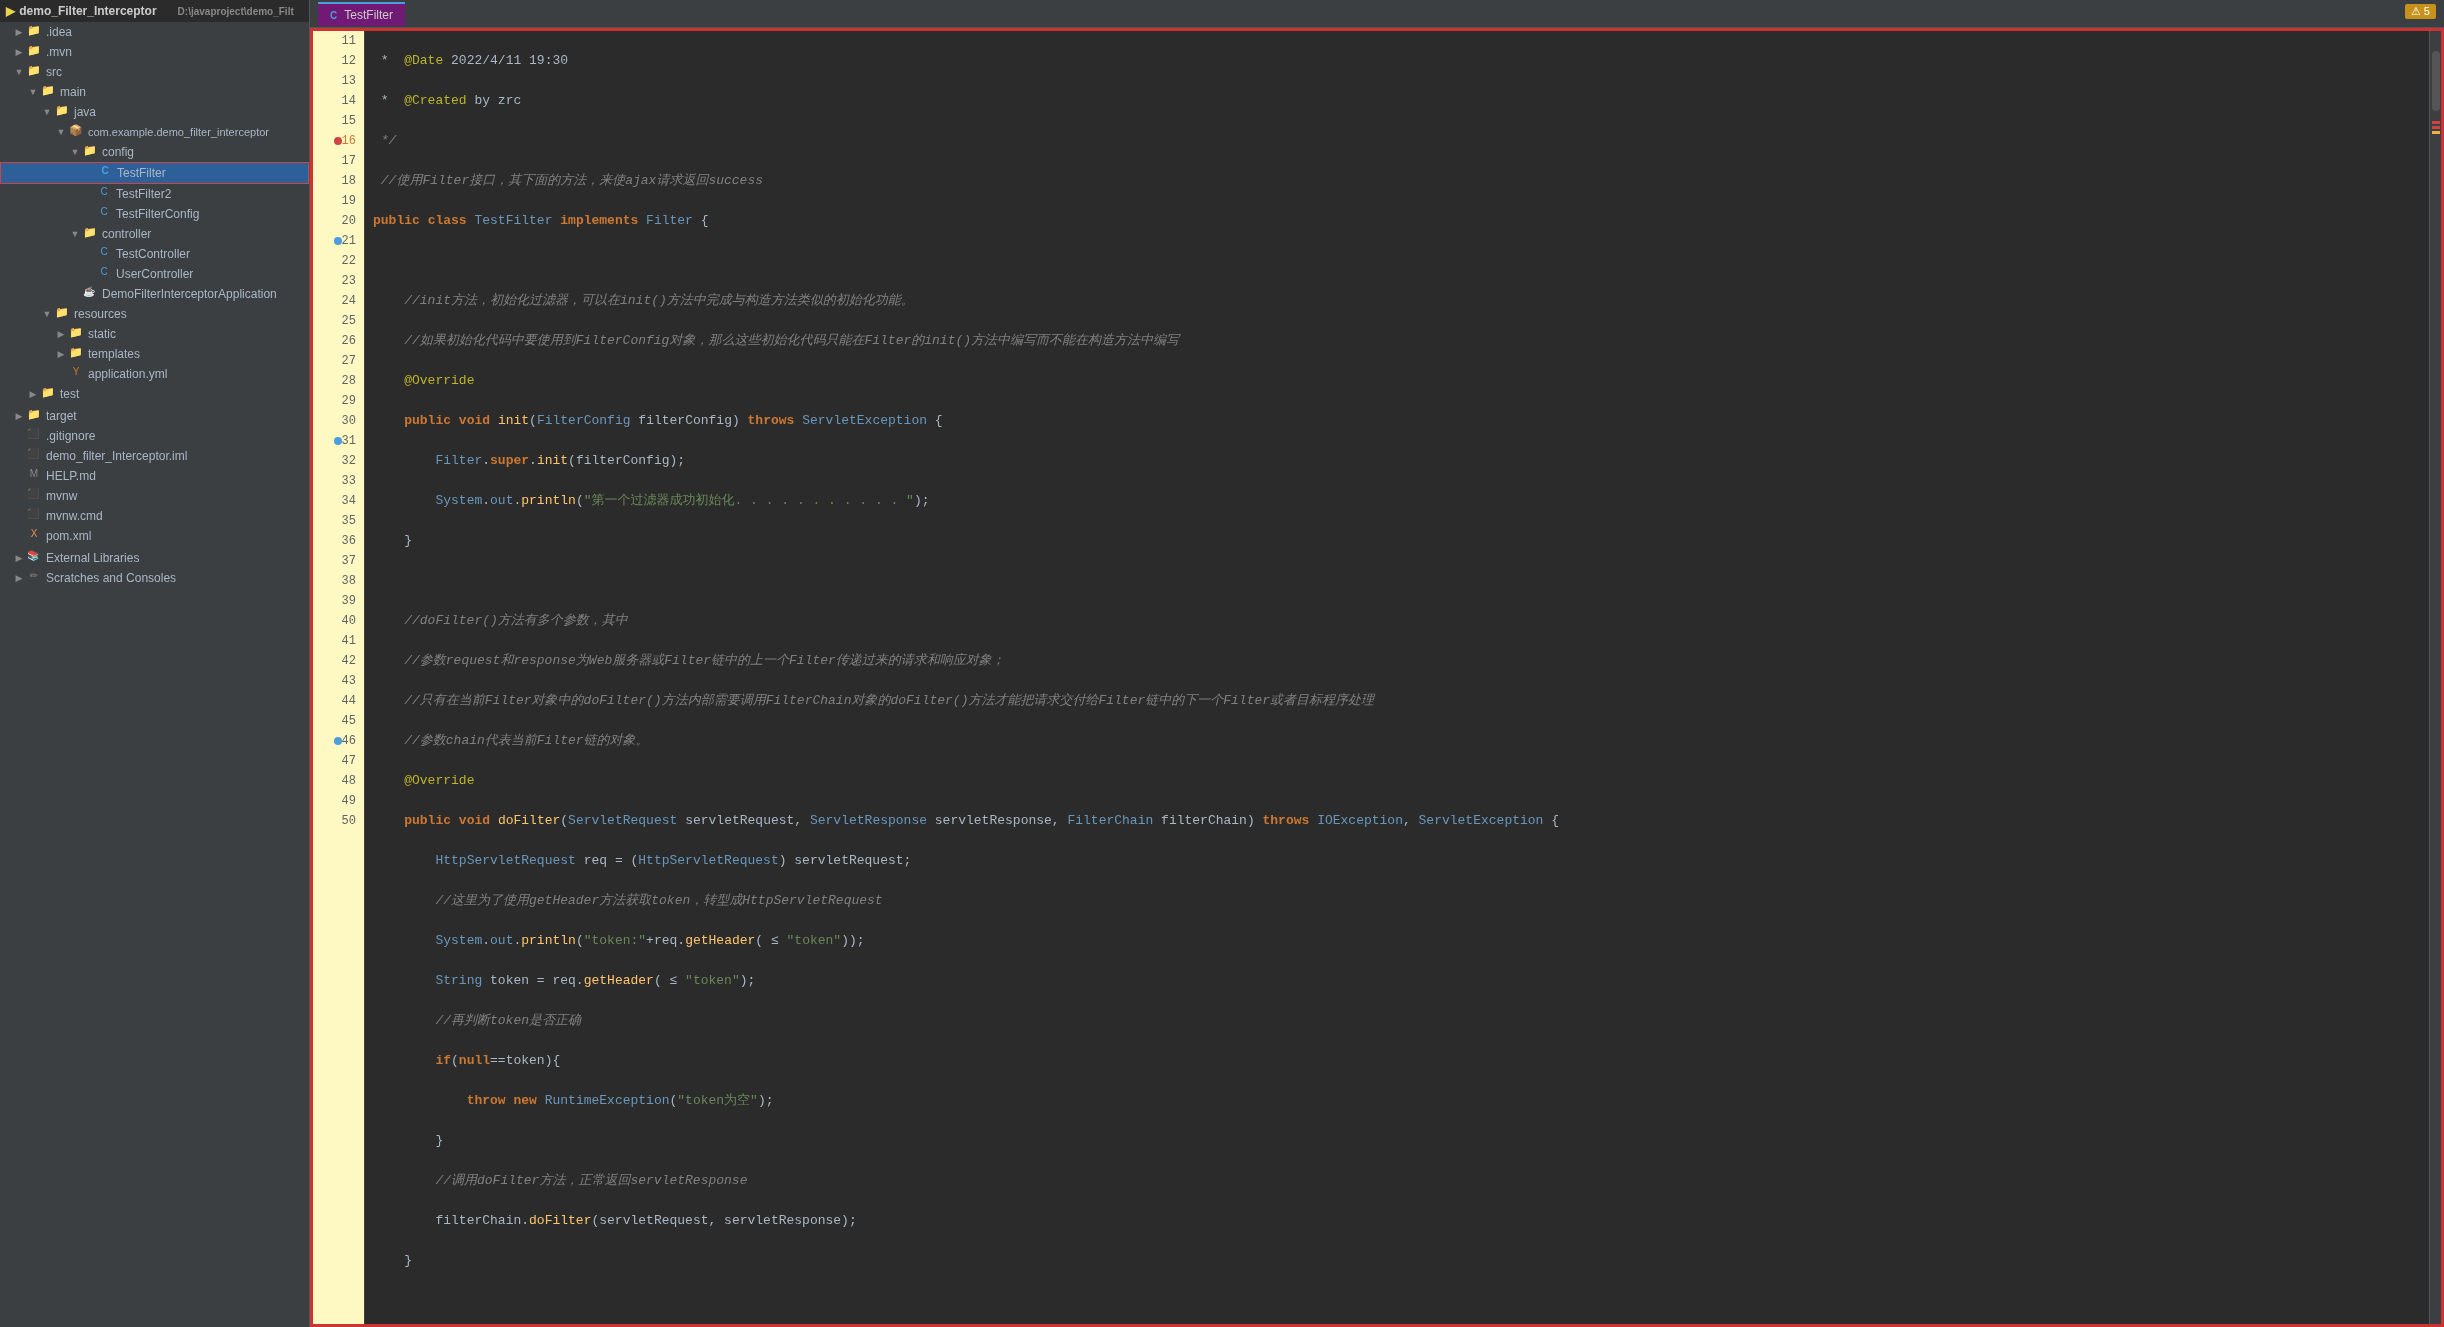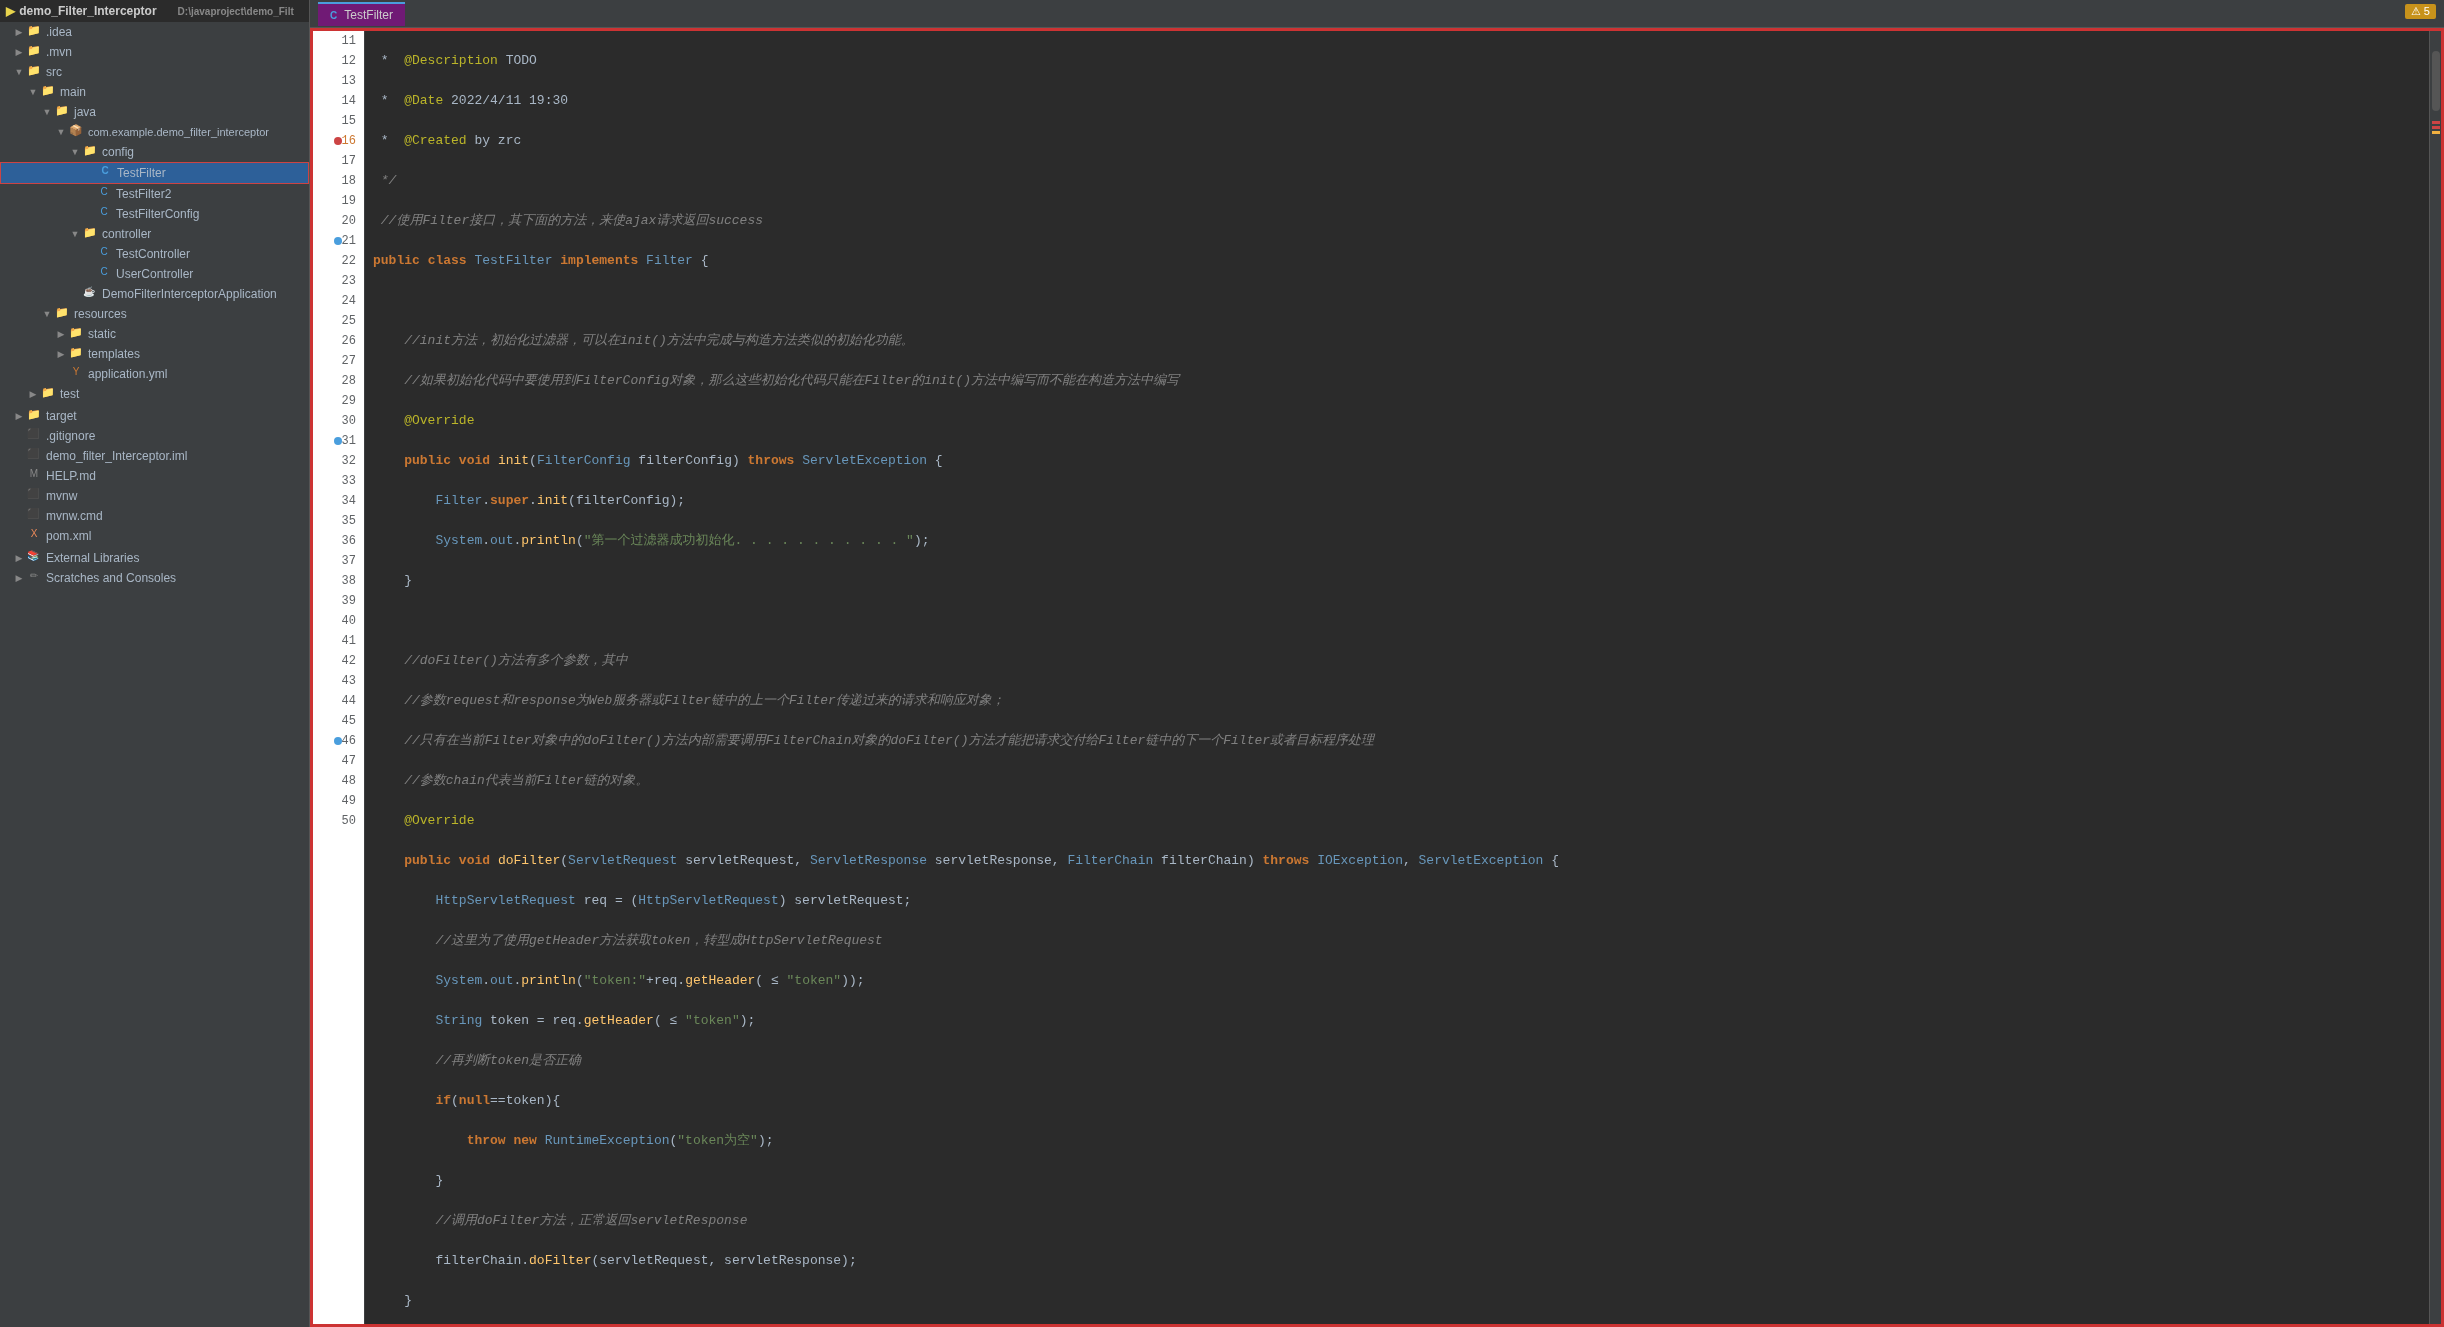--- a/index.html
+++ b/index.html
@@ -70,21 +70,21 @@
       flex: 1;
       display: flex;
       overflow: hidden;
       position: relative;
       border: 3px solid #cc3333;
     }
 
     #line-numbers {
       width: 52px;
       min-width: 52px;
-      background: #ffffff;
+      background: #fef9c3;
       color: #606366;
       text-align: right;
       padding-right: 8px;
       padding-top: 0;
       font-size: 12px;
       line-height: 20px;
       overflow: hidden;
       user-select: none;
       border-right: 1px solid #3d3f41;
     }
@@ -443,21 +443,20 @@
       <span class="line-num">44</span>
       <span class="line-num">45</span>
       <span class="line-num" style="position:relative;">46<span style="position:absolute; right:14px; width:8px; height:8px; background:#4a9edd; border-radius:50%; top:6px; display:inline-block;"></span></span>
       <span class="line-num">47</span>
       <span class="line-num">48</span>
       <span class="line-num">49</span>
       <span class="line-num">50</span>
     </div>
 
     <div id="code-content">
-<span class="code-line"> *  <span class="ann">@Description</span> <span class="pl">TODO</span></span>
 <span class="code-line"> *  <span class="ann">@Date</span> <span class="pl">2022/4/11 19:30</span></span>
 <span class="code-line"> *  <span class="ann">@Created</span> <span class="pl">by zrc</span></span>
 <span class="code-line"> <span class="cmt">*/</span></span>
 <span class="code-line"><span class="cmt"> //使用Filter接口，其下面的方法，来使ajax请求返回success</span></span>
 <span class="code-line"><span class="kw">public</span> <span class="kw">class</span> <span class="cn">TestFilter</span> <span class="kw">implements</span> <span class="cn">Filter</span> <span class="pl">{</span></span>
 <span class="code-line"></span>
 <span class="code-line"><span class="cmt">    //init方法，初始化过滤器，可以在init()方法中完成与构造方法类似的初始化功能。</span></span>
 <span class="code-line"><span class="cmt">    //如果初始化代码中要使用到FilterConfig对象，那么这些初始化代码只能在Filter的init()方法中编写而不能在构造方法中编写</span></span>
 <span class="code-line">    <span class="ann">@Override</span></span>
 <span class="code-line">    <span class="kw">public</span> <span class="kw">void</span> <span class="fn">init</span><span class="pl">(</span><span class="cn">FilterConfig</span> <span class="pl">filterConfig) </span><span class="kw">throws</span> <span class="cn">ServletException</span> <span class="pl">{</span></span>

